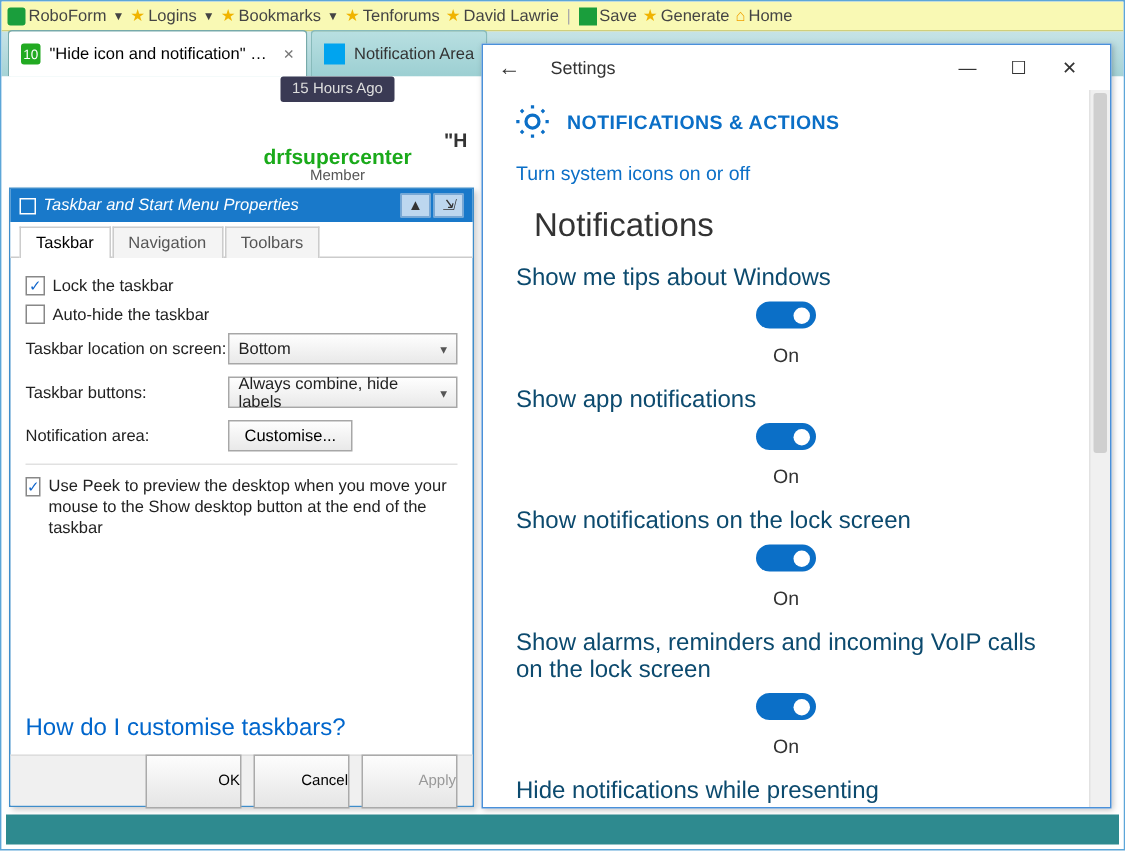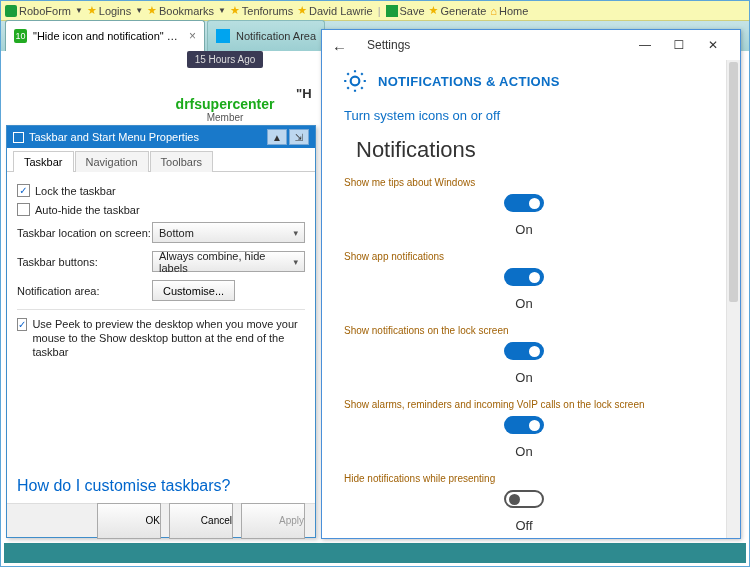--- a/index.html
+++ b/index.html
@@ -25,21 +25,21 @@
   .forum-bg { position:absolute; left:0; top:50px; width:750px; height:515px; background:#fff; }
   .teal-bar { position:absolute; left:3px; bottom:3px; right:3px; height:20px; background:#2e8a8f; }
   .forum-center { position:absolute; left:124px; top:50px; width:200px; text-align:center; }
   .time-badge { background:#3a3a54; color:#ddd; font-size:10px; padding:3px 8px; display:inline-block; border-radius:2px;}
   .username { color:#1aaa1a; font-weight:bold; font-size:14px; margin-top:28px;}
   .usertitle { color:#555; font-size:10px; }
   .quote-h { position:absolute; left:295px; top:85px; color:#333; font-weight:bold; font-size:13px;}
 
   
   .props { position:absolute; left:5px; top:124px; width:310px; height:413px; background:#fff; border:1px solid #3f8dca; box-shadow:2px 2px 4px rgba(0,0,0,.2); }
-  .props-title { height:22px; background:#1979ca; color:#fff; font-size:11px; display:flex; align-items:center; padding:0 6px; }
+  .props-title { height:22px; background:#1979ca; color:#fff; font-size:11px; display:flex; align-items:center; padding:0 6px;font-style:italic; }
   .props-title .spacer{flex:1}
   .title-btn { width:20px;height:16px;background:#bdd7ef;margin-left:2px;display:flex;align-items:center;justify-content:center;font-size:10px;color:#333;border:1px solid #7aa8d4;}
   .tabs-row { height:24px; border-bottom:1px solid #ccc; display:flex; align-items:flex-end; padding:0 6px; background:#fff;}
   .ptab { font-size:11px; padding:4px 10px; border:1px solid #ccc; border-bottom:none; background:#fff; position:relative; top:1px; margin-right:1px;}
   .ptab.inactive { background:#f4f4f4; color:#555;}
   .props-body { padding:12px 10px 6px 10px; font-size:11px; color:#222; }
   .chk-row { display:flex; align-items:center; gap:5px; margin-bottom:6px;}
   .chk { width:13px;height:13px;border:1px solid #888;background:#fff;display:inline-flex;align-items:center;justify-content:center;font-size:10px;color:#1166cc;}
   .form-row { display:flex; align-items:center; margin-bottom:8px;}
   .form-row .lbl{ width:135px;}
@@ -61,21 +61,21 @@
   .set-title-txt{margin-left:20px;font-size:12px;color:#333;}
   .winbtns{margin-left:auto;display:flex;gap:0;}
   .winbtn{width:34px;height:28px;display:flex;align-items:center;justify-content:center;font-size:12px;color:#333;}
   .cat-row{display:flex;align-items:center;gap:10px;padding:8px 20px 14px 20px;}
   .gear-svg{width:26px;height:26px;}
   .cat-title{color:#0b6fc7;font-weight:600;font-size:13px;letter-spacing:.3px;}
   .set-body{padding:0 22px 10px 22px; position:absolute; top:78px; bottom:0; left:0; right:14px; overflow:hidden;}
   .linkrow{color:#0b6fc7;font-size:13px;margin-bottom:14px;cursor:pointer;}
   .section-h{font-size:22px;font-weight:300;color:#333;margin:12px 0 14px 12px;}
   .opt{margin-bottom:14px;}
-  .opt-label{font-size:10px;color:#a16207;margin-bottom:6px;}
+  .opt-label{font-size:16px;color:#0c4a6e;margin-bottom:6px;}
   .toggle-row{display:flex;align-items:center;gap:10px;flex-direction:column;}
   .toggle{width:40px;height:18px;border-radius:10px;position:relative;}
   .toggle.on{background:#0b6fc7;}
   .toggle.off{background:#fff;border:2px solid #555;width:40px;height:18px;}
   .knob{width:11px;height:11px;border-radius:50%;background:#fff;position:absolute;top:3.5px;}
   .toggle.on .knob{right:4px;}
   .toggle.off .knob{left:3px;top:1.5px;background:#555;}
   .toggle-state{font-size:13px;color:#333;}
   .vscroll{position:absolute;right:0;top:30px;bottom:0;width:14px;background:#f0f0f0;border-left:1px solid #e2e2e2;}
   .vthumb{position:absolute;left:2px;right:2px;top:2px;height:240px;background:#cfcfcf;border-radius:2px;}

